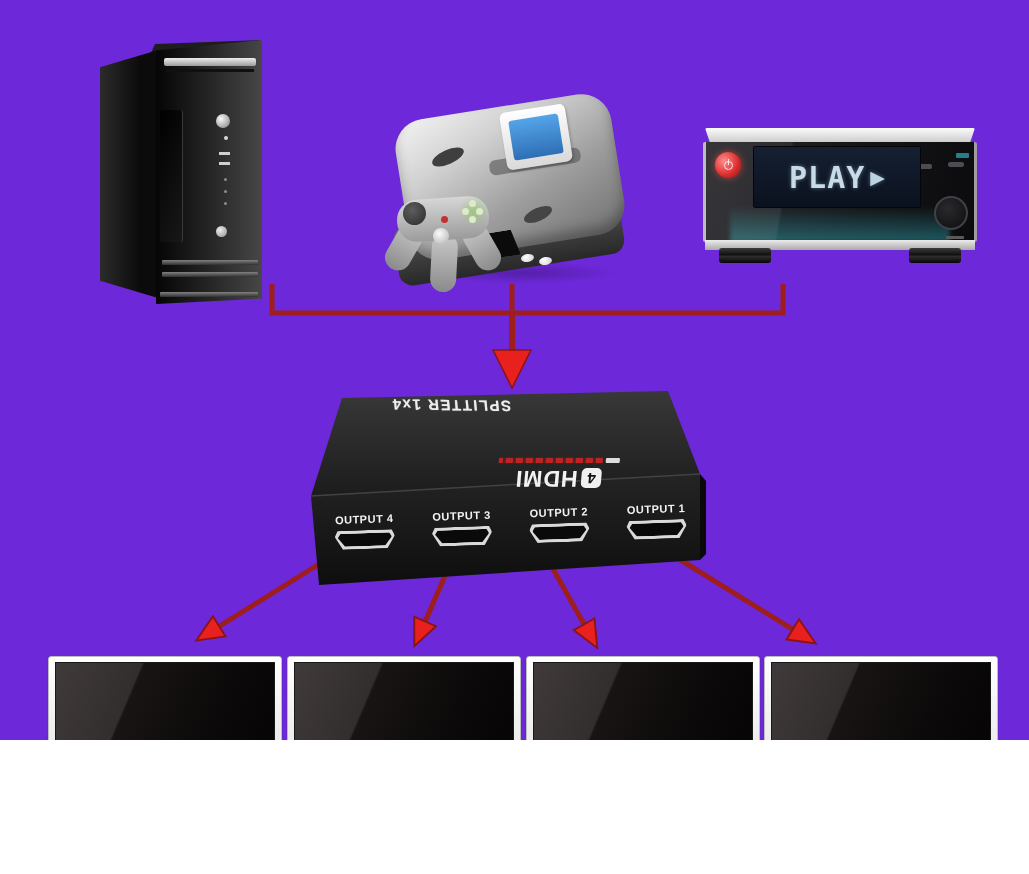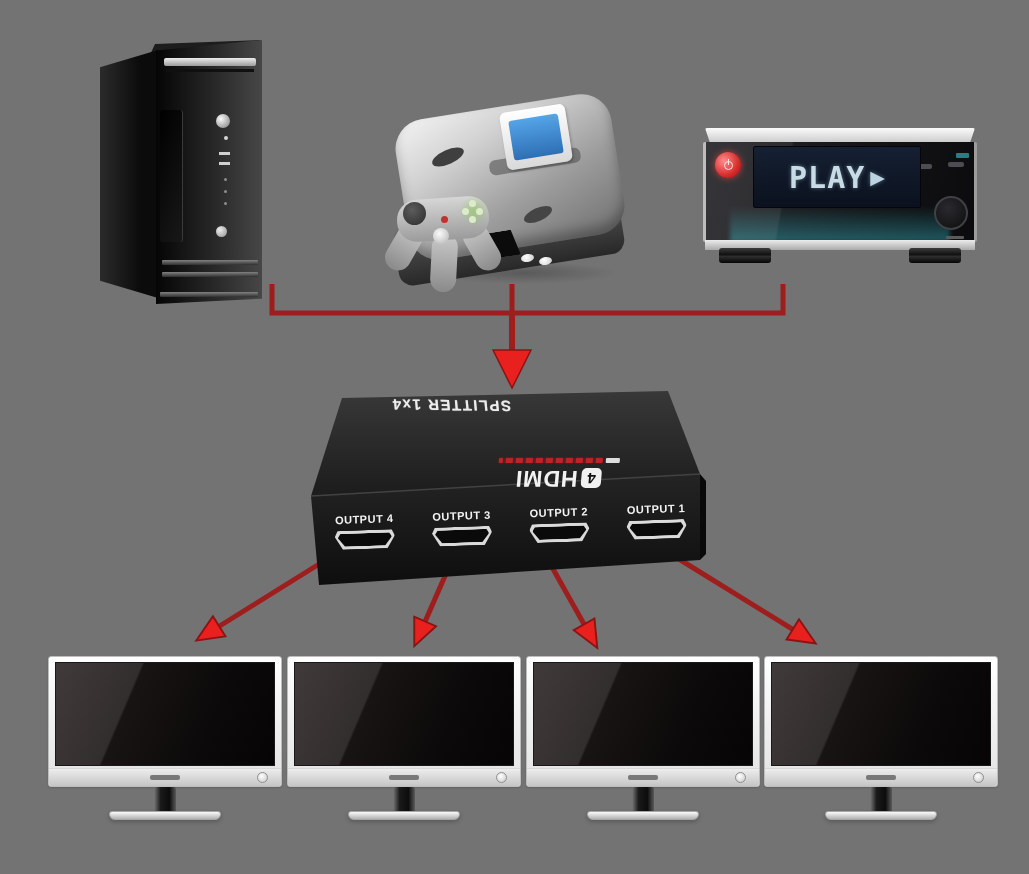--- a/index.html
+++ b/index.html
@@ -1,18 +1,18 @@
 <!DOCTYPE html>
 <html><head>
 <meta charset="utf-8">
 <style>
   html,body{margin:0;padding:0;background:#fff;}
   *{box-sizing:border-box;}
   body{font-family:"Liberation Sans",sans-serif;}
-  #stage{position:relative;width:1029px;height:874px;background:#737373;overflow:hidden;}
+  #stage{position:relative;width:1029px;height:740px;background:#6d28d9;overflow:hidden;}
   .abs{position:absolute;}
 
   
   #pc-tower{left:100px;top:38px;width:162px;height:268px;}
   .tw-side{left:0;top:12px;width:58px;height:248px;background:linear-gradient(to right,#2b2b2b,#0b0b0b 70%);
            clip-path:polygon(0 7%,100% 0,100% 100%,0 93%);}
   .tw-front{left:56px;top:2px;width:106px;height:264px;background:linear-gradient(to right,#050505,#282828 55%,#474747);
             clip-path:polygon(0 4%,100% 0,100% 98%,0 100%);}
   .tw-top{left:10px;top:0;width:150px;height:20px;background:#1d1d1d;
           clip-path:polygon(30% 30%,100% 10%,96% 70%,26% 95%);}

